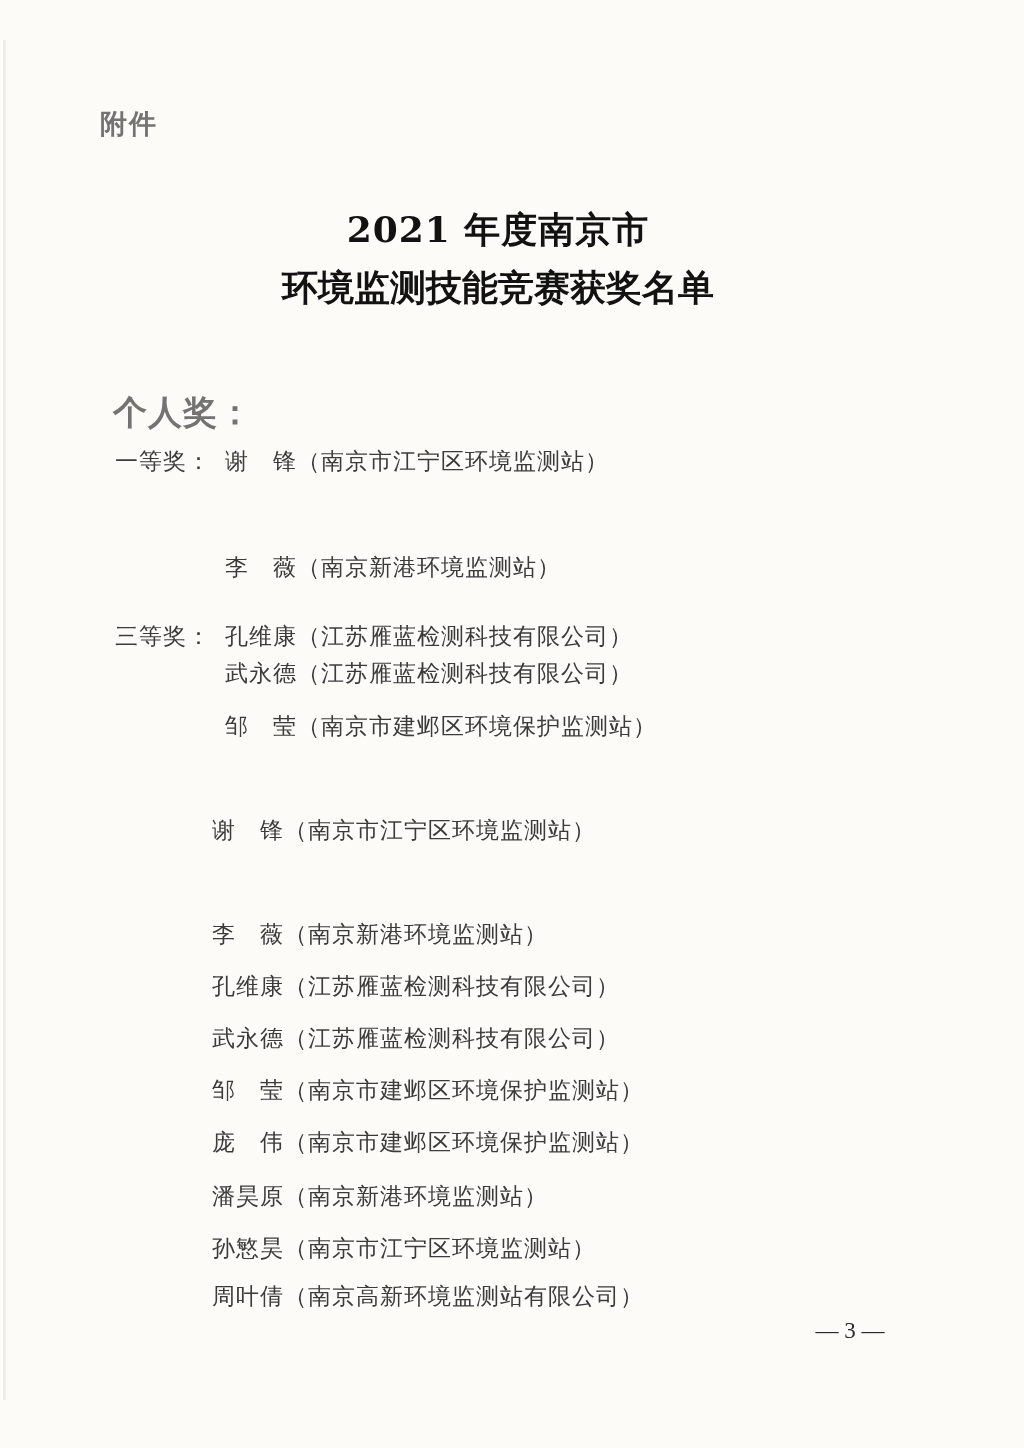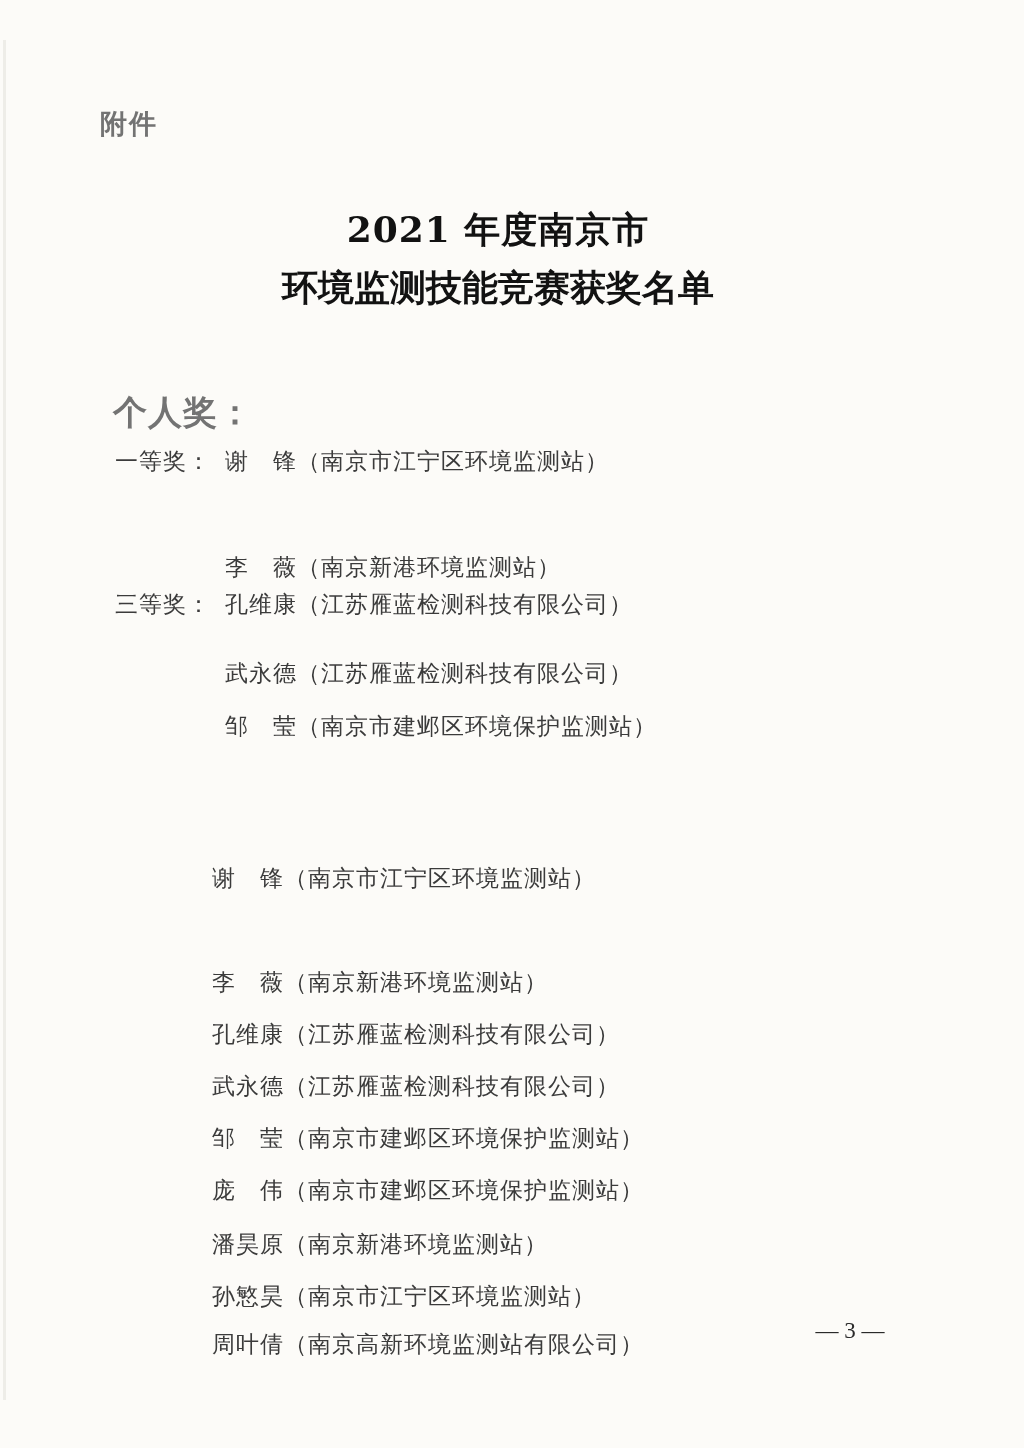--- a/index.html
+++ b/index.html
@@ -78,21 +78,20 @@
   }
   .row .prefix {
     display: inline-block;
     min-width: 110px;
   }
   .topten-heading {
     left: 122px;
   }
   .topten-row {
     left: 212px;
-    margin-top: 48px;
   }
   .footer-pagenum {
     position: absolute;
     left: 775px; top: 1318px;
     width: 150px;
     text-align: center;
     font-family: "Liberation Serif", "DejaVu Serif", serif;
     font-size: 23px;
     color: #2a2a2a;
     white-space: nowrap;
@@ -111,21 +110,21 @@
     <div class="title-line2 songti">环境监测技能竞赛获奖名单</div>
   </div>
 
   <div class="section-heading hei">个人奖：</div>
 
   <div class="row kai" style="top:445px"><span class="prefix">一等奖：</span><span>谢　锋</span><span>（南京市江宁区环境监测站）</span></div>
 
 
   <div class="row kai" style="top:551px"><span class="prefix"></span><span>李　薇</span><span>（南京新港环境监测站）</span></div>
 
-  <div class="row kai" style="top:588px"><span class="prefix">三等奖：</span><span>孔维康</span><span>（江苏雁蓝检测科技有限公司）</span></div>
+  <div class="row kai" style="top:620px"><span class="prefix">三等奖：</span><span>孔维康</span><span>（江苏雁蓝检测科技有限公司）</span></div>
 
   <div class="row kai" style="top:657px"><span class="prefix"></span><span>武永德</span><span>（江苏雁蓝检测科技有限公司）</span></div>
 
   <div class="row kai" style="top:710px"><span class="prefix"></span><span>邹　莹</span><span>（南京市建邺区环境保护监测站）</span></div>
 
 
   <div class="row kai topten-row" style="top:814px"><span>谢　锋</span><span>（南京市江宁区环境监测站）</span></div>
 
 
   <div class="row kai topten-row" style="top:918px"><span>李　薇</span><span>（南京新港环境监测站）</span></div>

